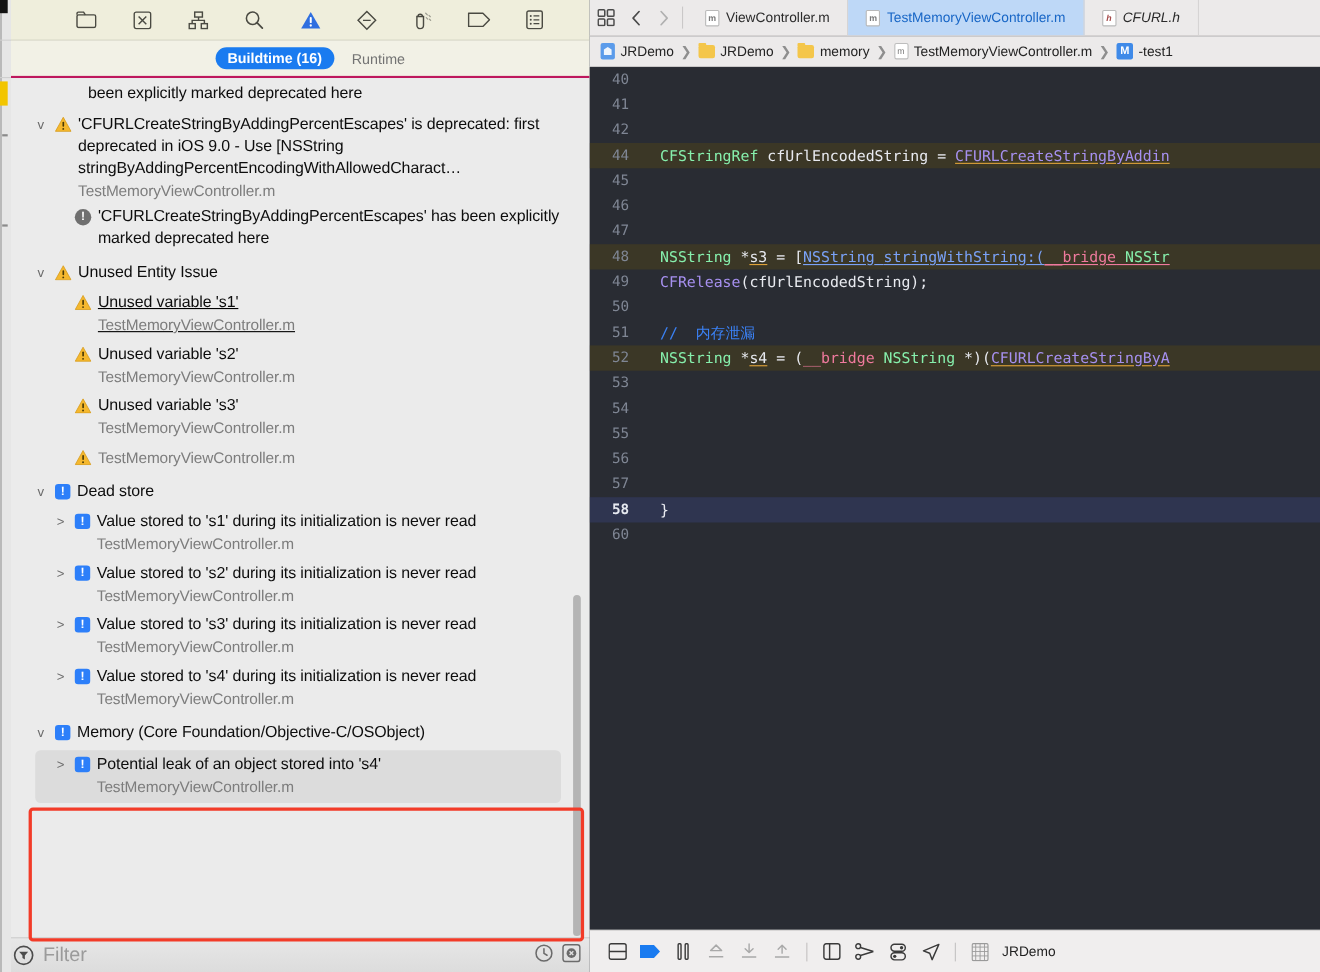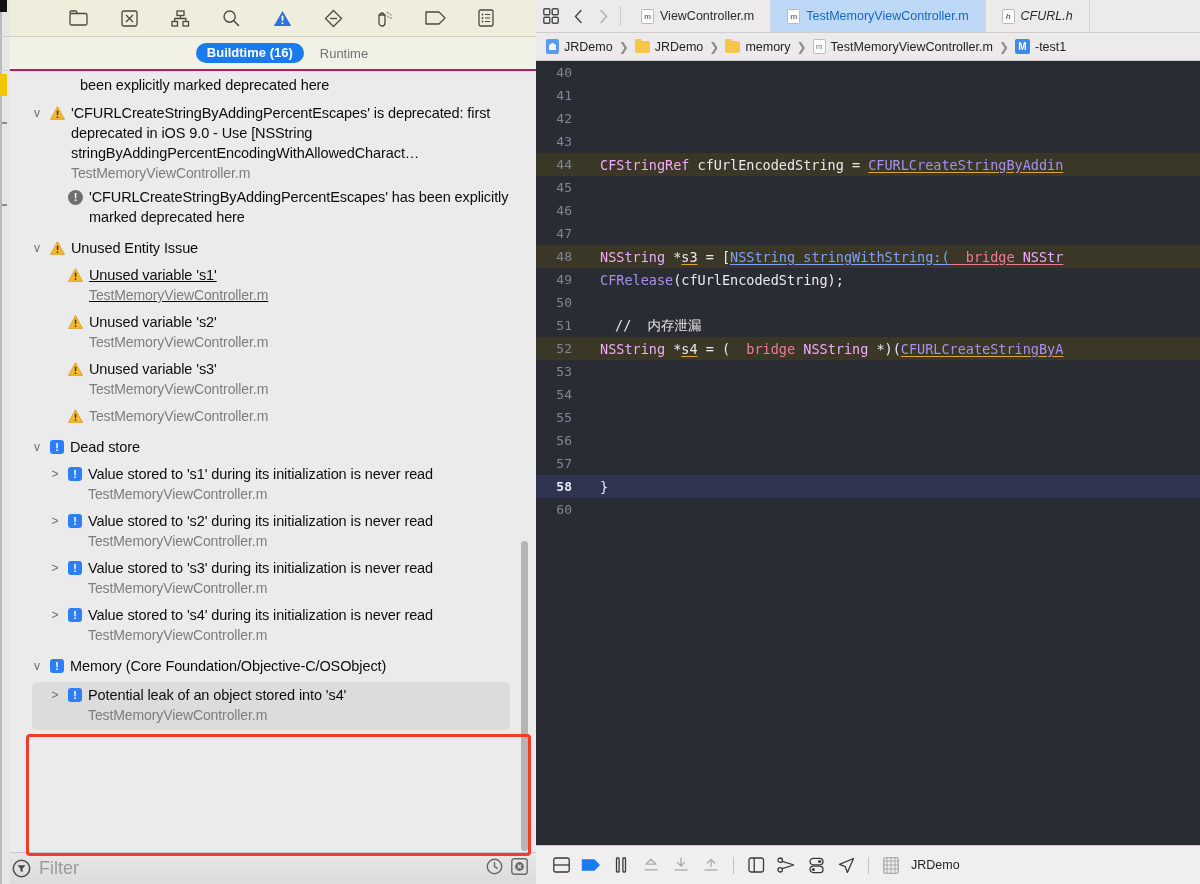--- a/index.html
+++ b/index.html
@@ -220,26 +220,26 @@
   .cline.cursel { background: #2f3550; }
   .lno {
     width: 48px; flex: none; text-align: right; padding-right: 12px;
     color: #7f8694; font-size: 13px;
     font-family: "DejaVu Sans Mono", monospace;
   }
   .cline.cursel .lno { color: #e6e9f0; font-weight: bold; }
   .ctext { flex: 1; padding-left: 16px; color: #e4e6eb; overflow: hidden; }
 
   
-  .k-type   { color: #f0abfc; }      
+  .k-type   { color: #86efac; }      
   .k-plain  { color: #e8eaf0; }
   .k-fn     { color: #a690ef; }      
   .k-msg    { color: #7aa2f7; }      
   .k-kw     { color: #f07a9e; }      
-  .k-cmt    { color: #e5e5e5; margin-left: 15px; }
+  .k-cmt    { color: #3b82f6; }
   .u-blue   { text-decoration: underline; text-decoration-color: #7aa2f7; text-underline-offset: 2px; }
   .u-pink   { text-decoration: underline; text-decoration-color: #f07a9e; text-underline-offset: 2px; }
   .u-orange { text-decoration: underline; text-decoration-color: #e0a33a; text-underline-offset: 2px; }
 
   .bottombar {
     flex: none; height: 39px;
     background: #f0eeee; border-top: 1px solid #c9c7c7;
     display: flex; align-items: center; gap: 0px; padding: 0 10px;
   }
   .bb {
@@ -619,21 +619,20 @@
       <span class="cb">
         <span class="M-ico">M</span>
         <span>-test1</span>
       </span>
     </div>
 
     <div class="code-area" id="code-area">
         <div class="cline"><div class="lno">40</div><div class="ctext"></div></div>
         <div class="cline"><div class="lno">41</div><div class="ctext"></div></div>
         <div class="cline"><div class="lno">42</div><div class="ctext"></div></div>
-        <div class="cline"><div class="lno">43</div><div class="ctext"></div></div>
         <div class="cline warn"><div class="lno">44</div><div class="ctext"><span class="k-type">CFStringRef</span><span class="k-plain"> cfUrlEncodedString </span><span class="k-plain">= </span><span class="k-fn u-orange">CFURLCreateStringByAddin</span></div></div>
         <div class="cline"><div class="lno">45</div><div class="ctext"></div></div>
         <div class="cline"><div class="lno">46</div><div class="ctext"></div></div>
         <div class="cline"><div class="lno">47</div><div class="ctext"></div></div>
         <div class="cline warn"><div class="lno">48</div><div class="ctext"><span class="k-type">NSString</span><span class="k-plain"> *</span><span class="k-plain u-orange">s3</span><span class="k-plain"> = [</span><span class="k-msg u-blue">NSString</span><span class="k-plain u-blue"> </span><span class="k-msg u-blue">stringWithString</span><span class="k-msg u-blue">:(</span><span class="k-kw u-pink">__bridge</span><span class="k-plain u-pink"> </span><span class="k-type u-pink">NSStr</span></div></div>
         <div class="cline"><div class="lno">49</div><div class="ctext"><span class="k-fn">CFRelease</span><span class="k-plain">(cfUrlEncodedString);</span></div></div>
         <div class="cline"><div class="lno">50</div><div class="ctext"></div></div>
         <div class="cline"><div class="lno">51</div><div class="ctext"><span class="k-cmt">//  内存泄漏</span></div></div>
         <div class="cline warn"><div class="lno">52</div><div class="ctext"><span class="k-type">NSString</span><span class="k-plain"> *</span><span class="k-plain u-orange">s4</span><span class="k-plain"> = (</span><span class="k-kw">__bridge</span><span class="k-plain"> </span><span class="k-type">NSString</span><span class="k-plain"> *)(</span><span class="k-fn u-orange">CFURLCreateStringByA</span></div></div>
         <div class="cline"><div class="lno">53</div><div class="ctext"></div></div>

